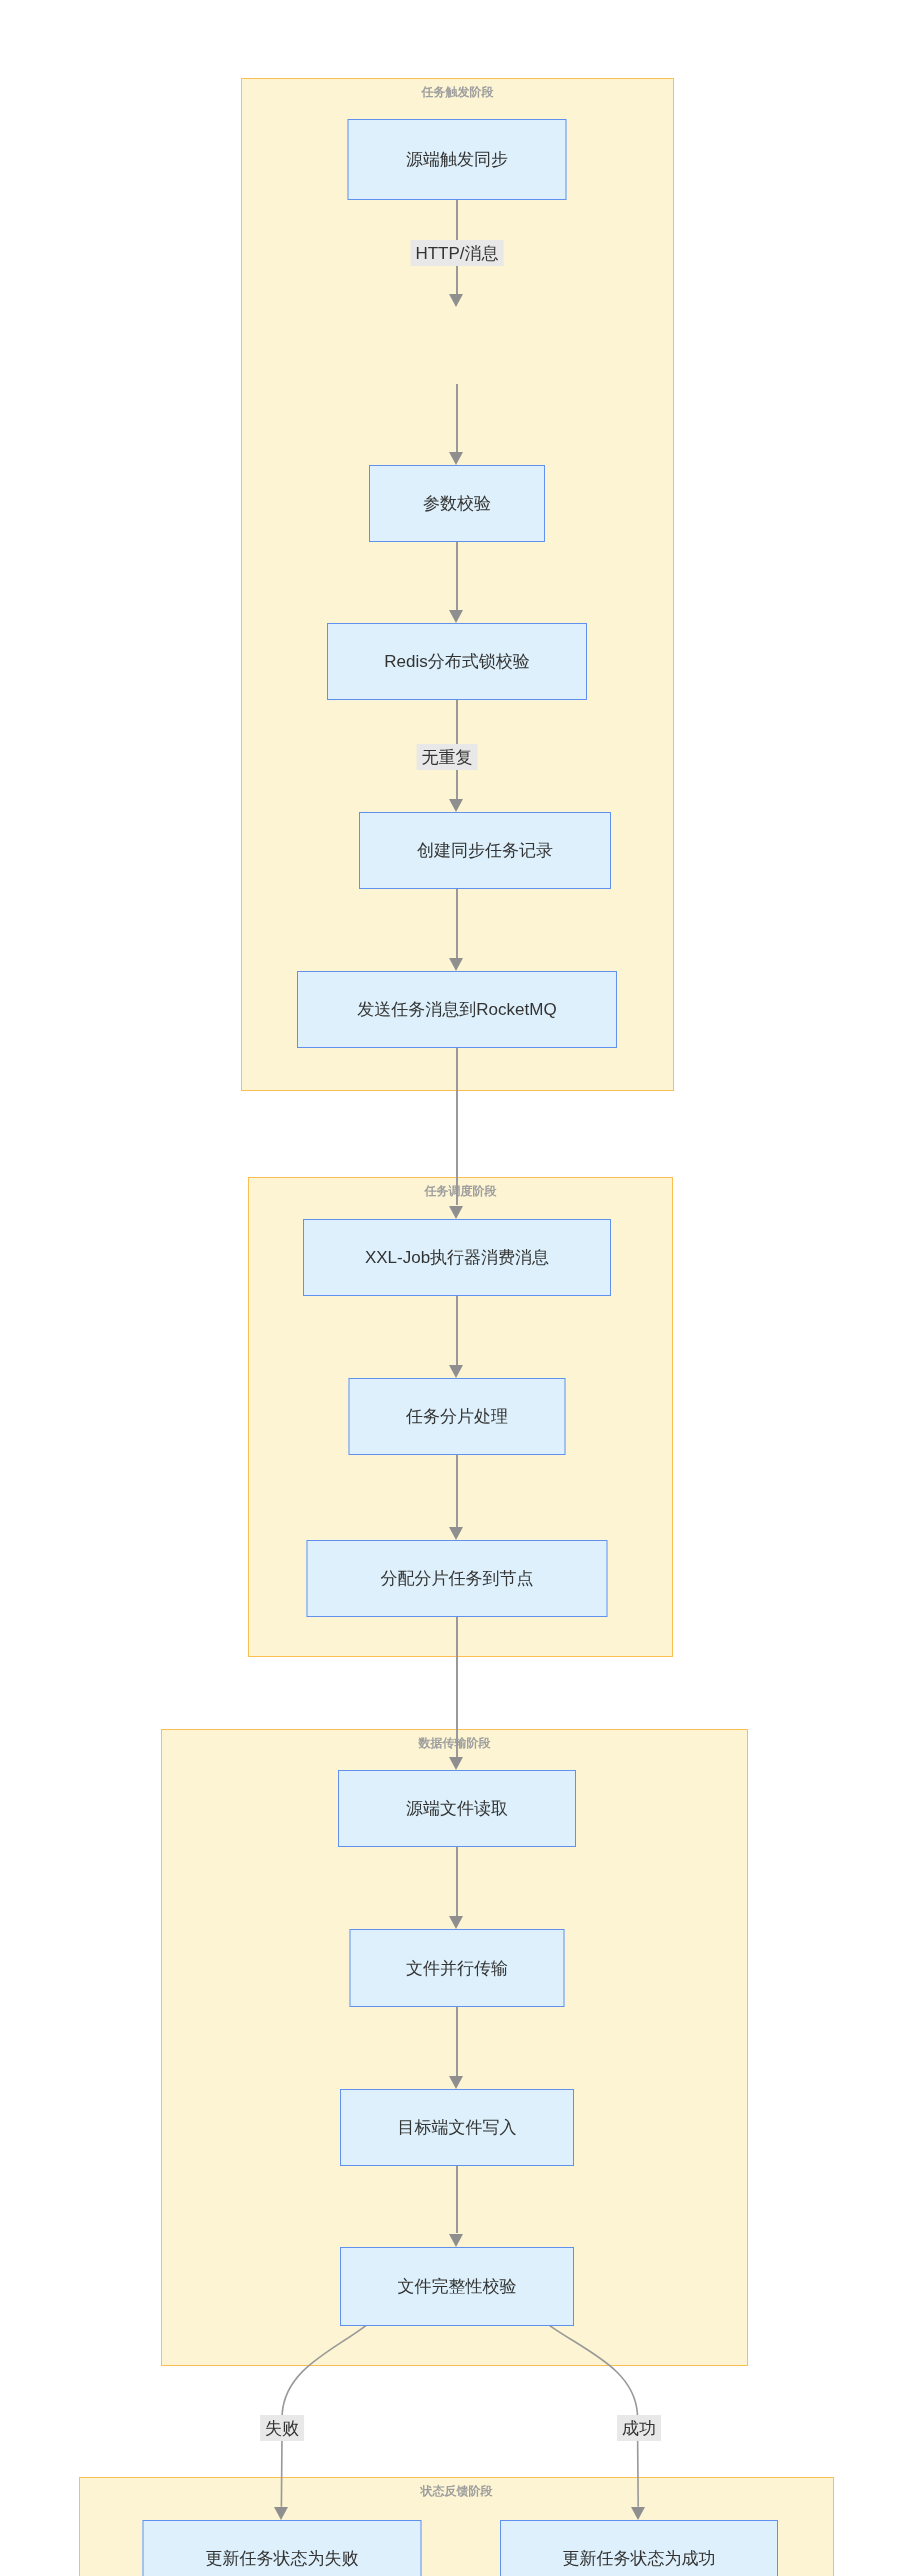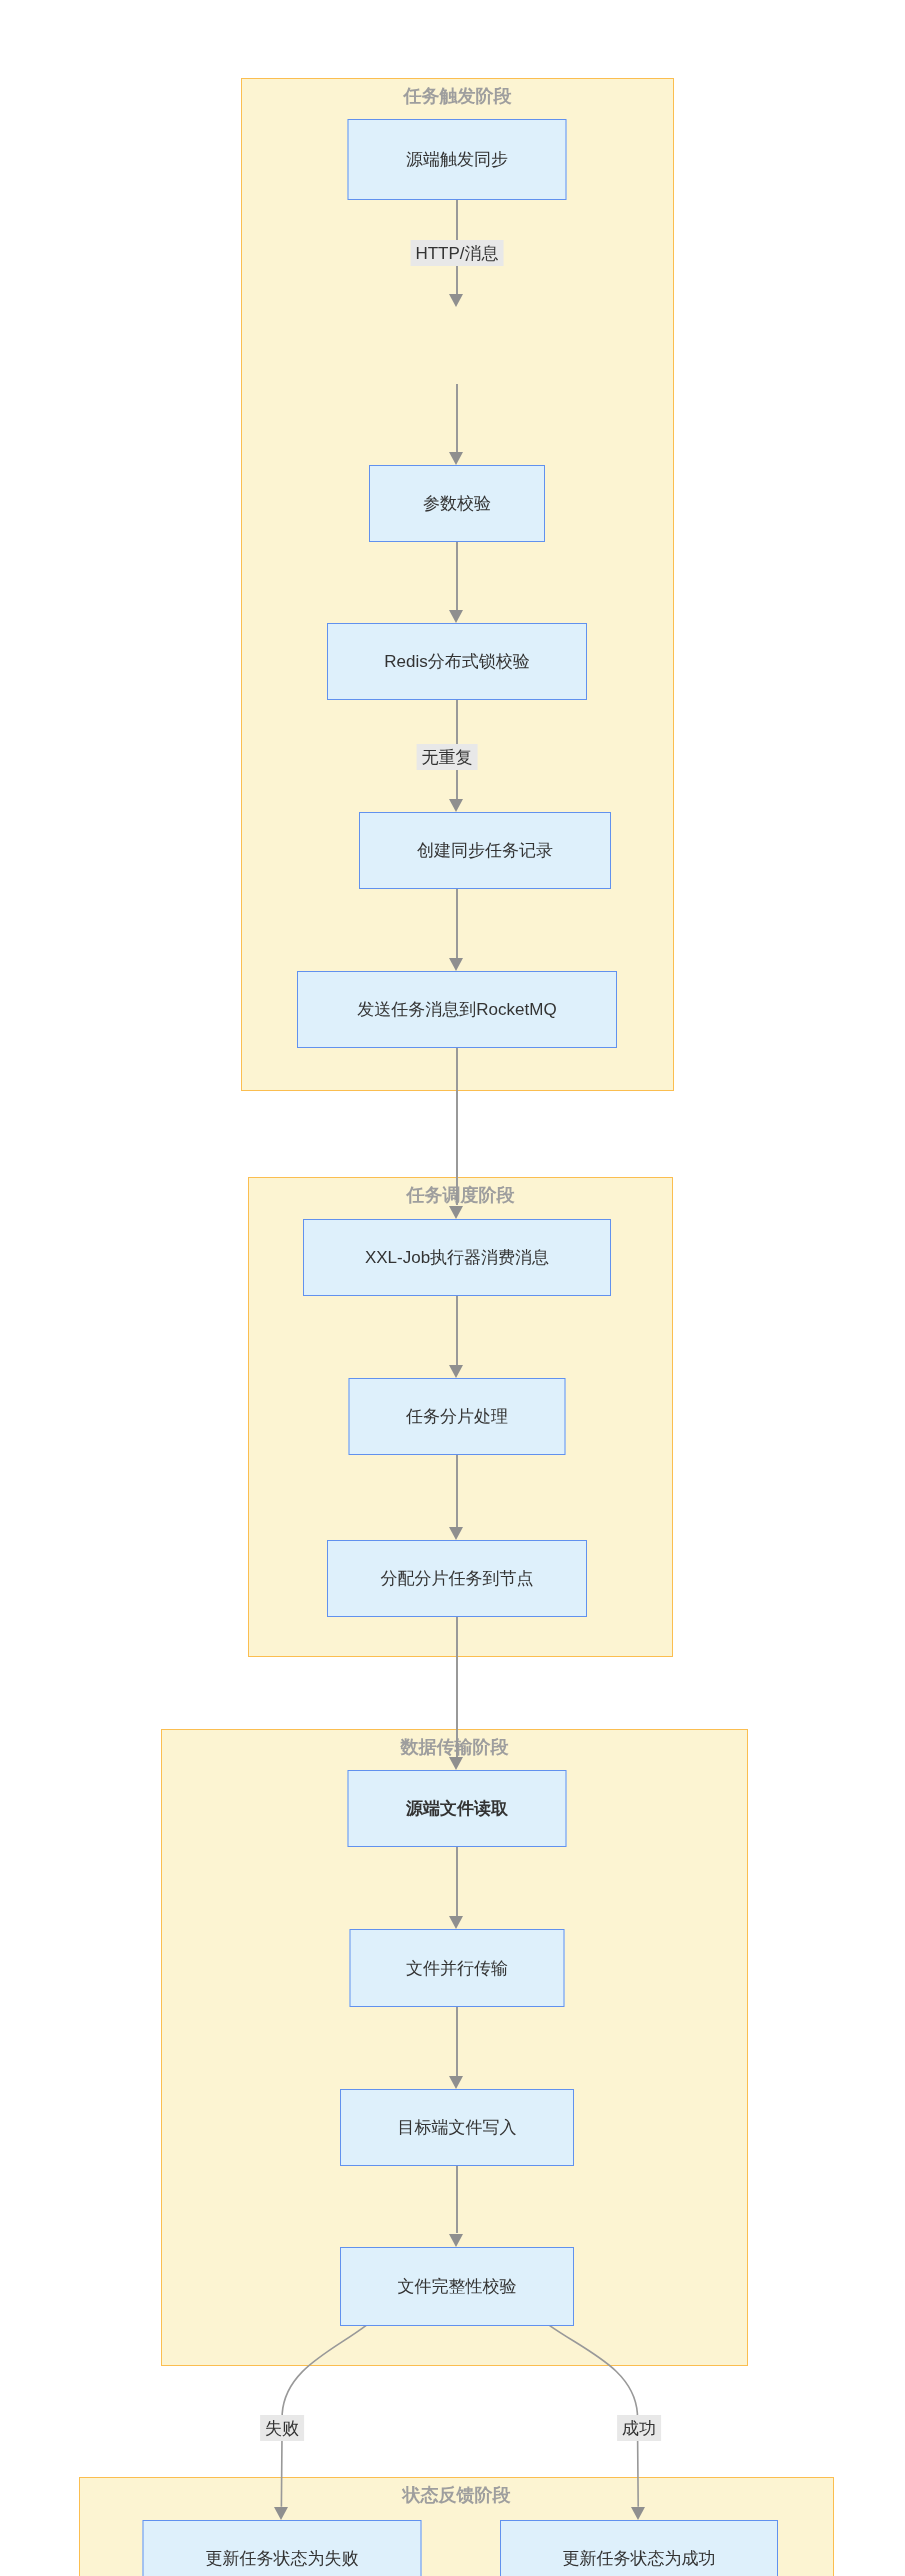--- a/index.html
+++ b/index.html
@@ -11,21 +11,21 @@
   .canvas{
     position:relative; width:905px; height:2576px; overflow:hidden;
     background:#ffffff; font-family:"Liberation Sans","DejaVu Sans",sans-serif;
   }
   .phase{
     position:absolute; background:var(--phase-fill);
     border:1.6px solid var(--phase-border); box-sizing:border-box; z-index:1;
   }
   .phase-title{
     position:absolute; left:50%; transform:translateX(-50%); top:4.9px;
-    font-size:18px; font-weight:bold; color:var(--title); white-space:nowrap; z-index:3;text-align:right;
+    font-size:12px; font-weight:bold; color:var(--title); white-space:nowrap; z-index:3;text-align:right;
   }
   .node{
     position:absolute; transform:translateX(-50%);
     background:var(--node-fill); border:1.6px solid var(--node-border);
     box-sizing:border-box; display:flex; align-items:center; justify-content:center;
     font-size:17px; color:var(--node-text); white-space:nowrap; z-index:4;
   }
   .vline{position:absolute; width:1.6px; background:var(--edge); z-index:2;}
   .arrow{
     position:absolute; width:0; height:0; z-index:2;
@@ -106,23 +106,23 @@
   <div class="edge-label" style="left:639px; top:2415px;">成功</div>
 
   <div class="node" style="left:457px; top:119px;  width:219px; height:81px;">源端触发同步</div>
   <div class="node" style="left:457px; top:465px;  width:176px; height:77px;">参数校验</div>
   <div class="node" style="left:457px; top:623px;  width:260px; height:77px;">Redis分布式锁校验</div>
   <div class="node" style="left:457px; top:812px; width:252px; height:77px;margin-left:28px;">创建同步任务记录</div>
   <div class="node" style="left:457px; top:971px; width:320px; height:77px;">发送任务消息到RocketMQ</div>
 
   <div class="node" style="left:457px; top:1219px; width:308px; height:77px;">XXL-Job执行器消费消息</div>
   <div class="node" style="left:457px; top:1378px; width:217px; height:77px;">任务分片处理</div>
-  <div class="node" style="left:457px; top:1540px; width:260px; height:77px;">分配分片任务到节点</div>
+  <div class="node" style="left:457px; top:1540px; width:301px; height:77px;">分配分片任务到节点</div>
 
-  <div class="node" style="left:457px; top:1770px; width:219px; height:77px;font-weight:bold;">源端文件读取</div>
+  <div class="node" style="left:457px; top:1770px; width:238px; height:77px;">源端文件读取</div>
   <div class="node" style="left:457px; top:1929px; width:215px; height:78px;">文件并行传输</div>
   <div class="node" style="left:457px; top:2089px; width:234px; height:77px;">目标端文件写入</div>
   <div class="node" style="left:457px; top:2247px; width:234px; height:79px;">文件完整性校验</div>
 
   <div class="node" style="left:282px; top:2520px; width:279px; height:77px;">更新任务状态为失败</div>
   <div class="node" style="left:639px; top:2520px; width:278px; height:77px;">更新任务状态为成功</div>
 
 </div>
 
 

